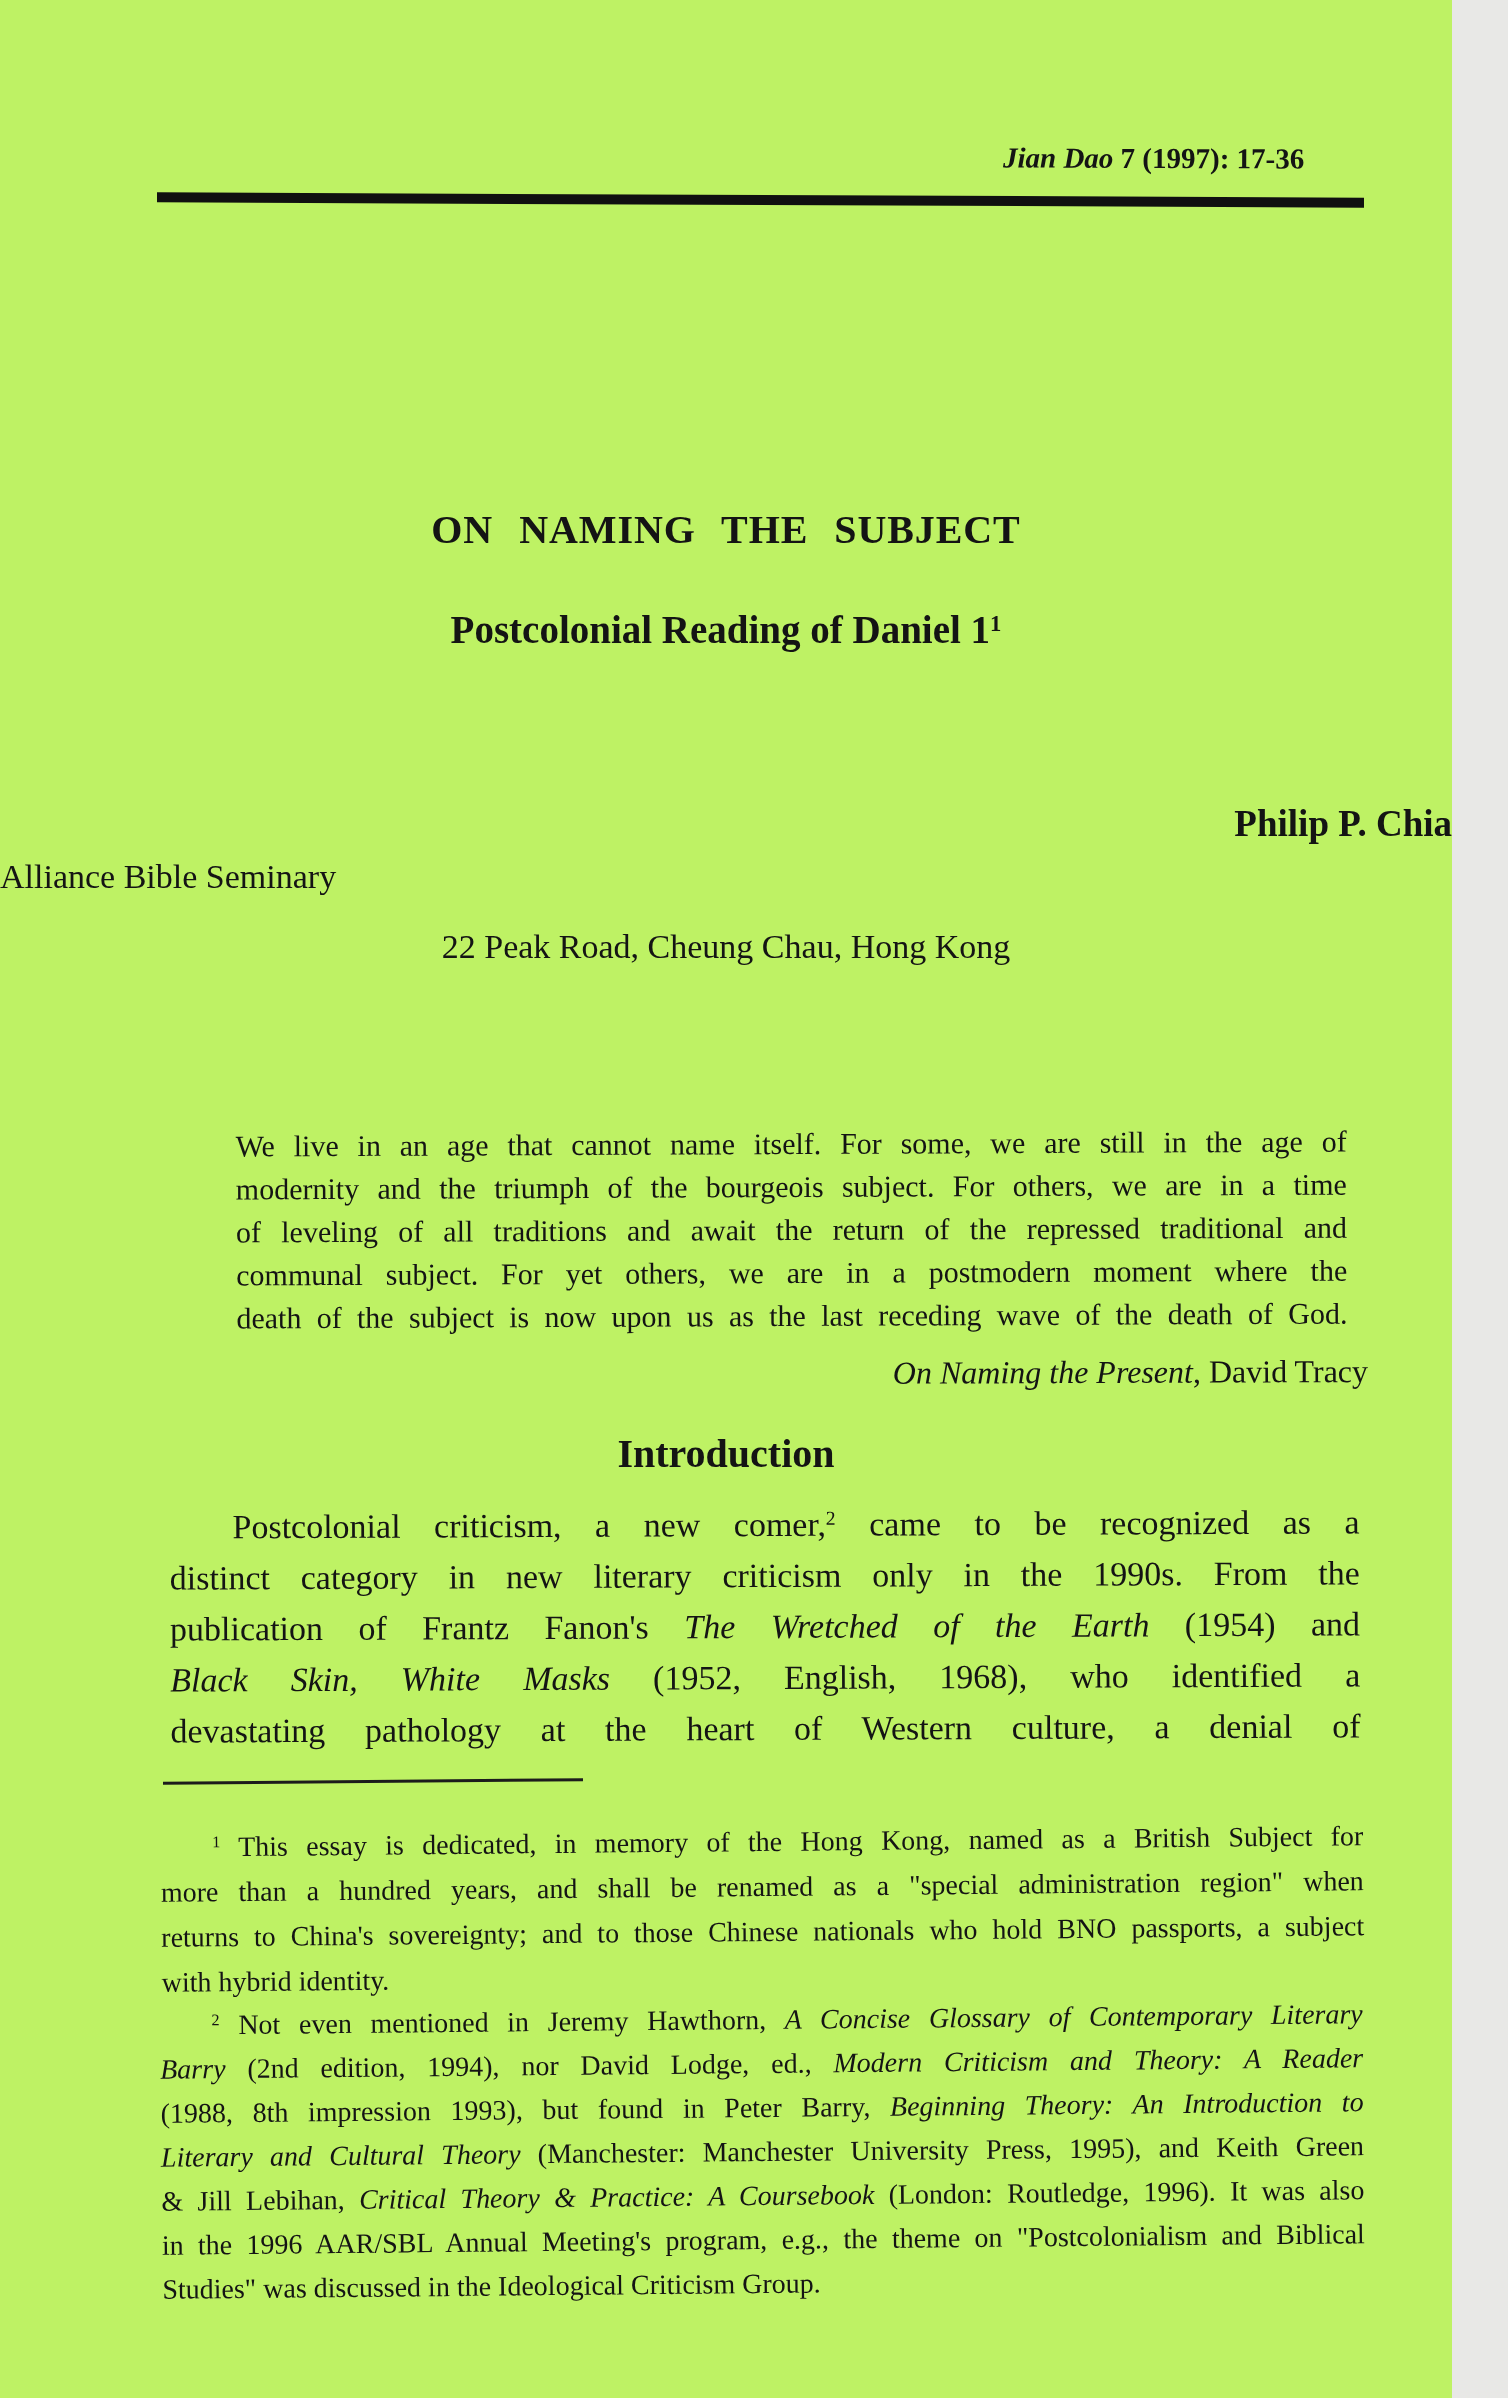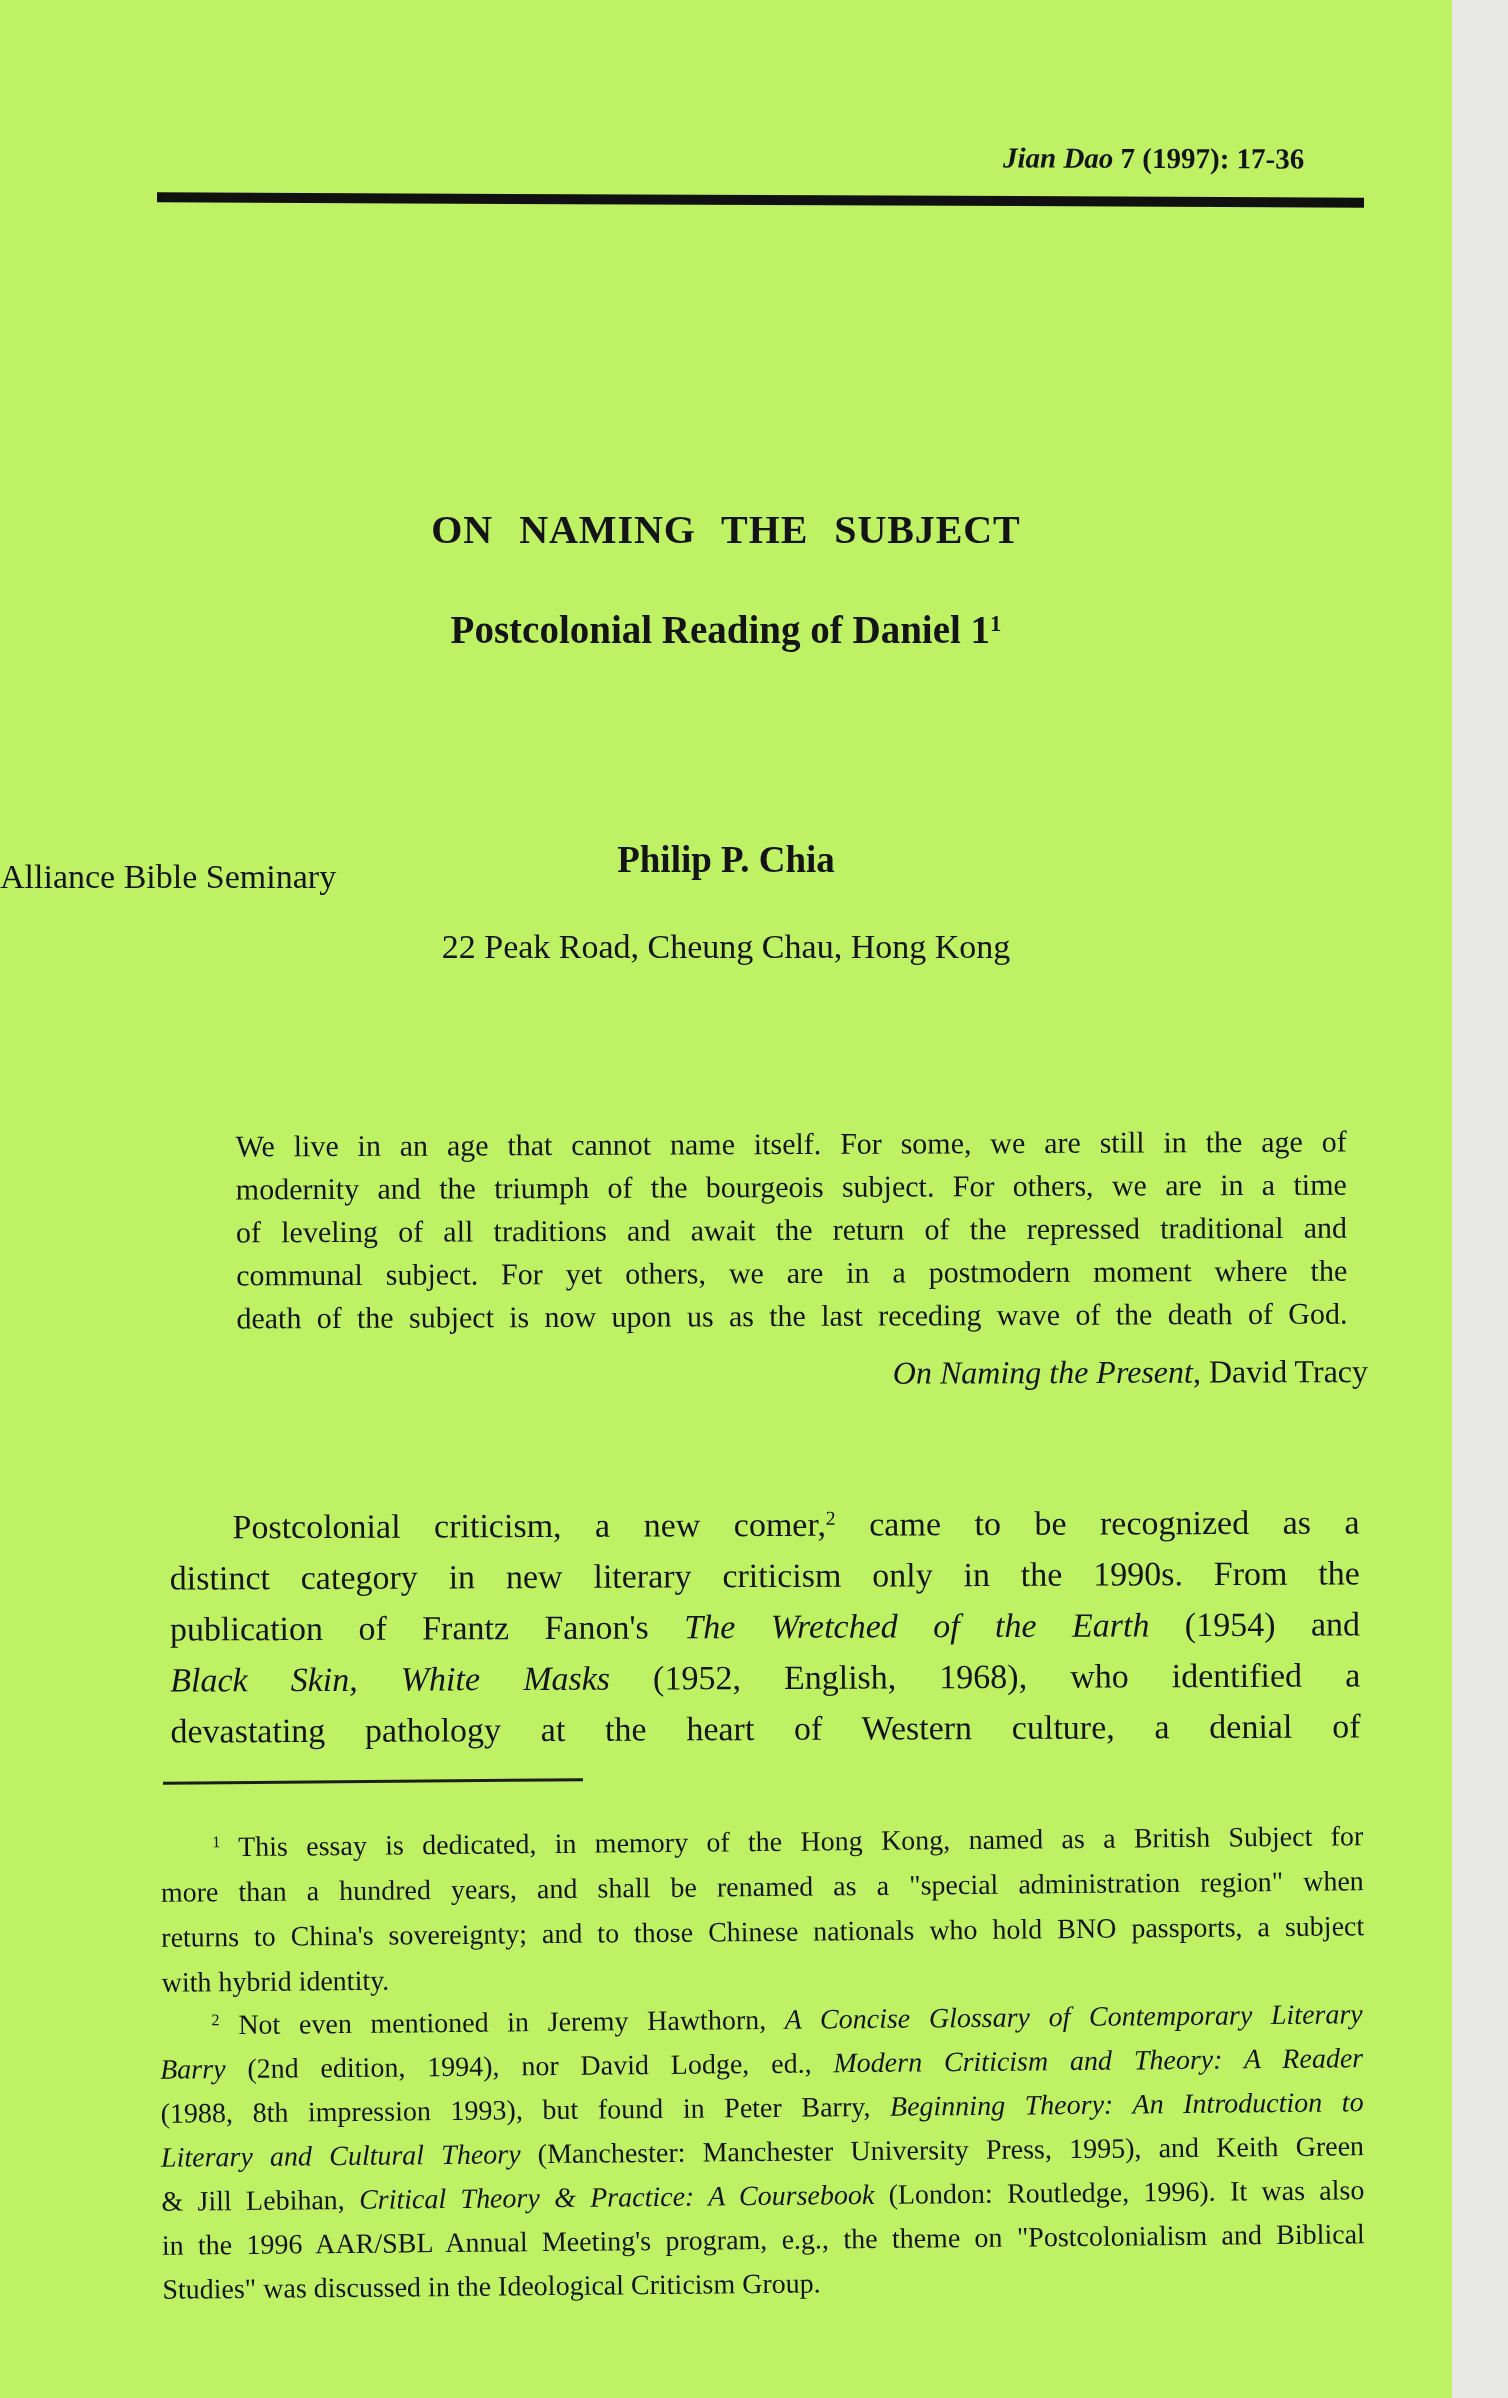--- a/index.html
+++ b/index.html
@@ -32,21 +32,21 @@
   .title2{
     position:absolute;left:0;top:607px;width:100%;
     text-align:center;font-size:39px;font-weight:bold;
   }
   .title2 sup, sup{
     font-size:0.58em;position:relative;top:-0.55em;vertical-align:baseline;line-height:0;
   }
   
   .author-name{
     position:absolute;left:0;top:802px;width:100%;
-    text-align:center;font-size:37px;font-weight:bold;margin-top:36px;
+    text-align:right;font-size:37px;font-weight:bold;
   }
   .author-affil{
     position:absolute;left:0;top:858px;width:100%;
     text-align:left;font-size:34px;
   }
   .author-addr{
     position:absolute;left:0;top:928px;width:100%;
     text-align:center;font-size:34px;
   }
   
@@ -113,20 +113,21 @@
 
   <div class="epigraph">
       <div class="tline"><span>We live in an age that cannot name itself. For some, we are still in the age of</span></div>
       <div class="tline"><span>modernity and the triumph of the bourgeois subject. For others, we are in a time</span></div>
       <div class="tline"><span>of leveling of all traditions and await the return of the repressed traditional and</span></div>
       <div class="tline"><span>communal subject. For yet others, we are in a postmodern moment where the</span></div>
       <div class="tline"><span>death of the subject is now upon us as the last receding wave of the death of God.</span></div>
     </div>
   <div class="attribution"><span class="it">On Naming the Present</span><span>, David Tracy</span></div>
 
+  <div class="section-head">Introduction</div>
 
   <div class="bodypara">
       <div class="tline tindent"><span>Postcolonial criticism, a new comer,</span><sup>2</sup><span> came to be recognized as a</span></div>
       <div class="tline"><span>distinct category in new literary criticism only in the 1990s. From the</span></div>
       <div class="tline"><span>publication of Frantz Fanon's </span><span class="it">The Wretched of the Earth</span><span> (1954) and</span></div>
       <div class="tline"><span class="it">Black Skin, White Masks</span><span> (1952, English, 1968), who identified a</span></div>
       <div class="tline"><span>devastating pathology at the heart of Western culture, a denial of</span></div>
     </div>
 
   <div class="fn-rule"></div>

